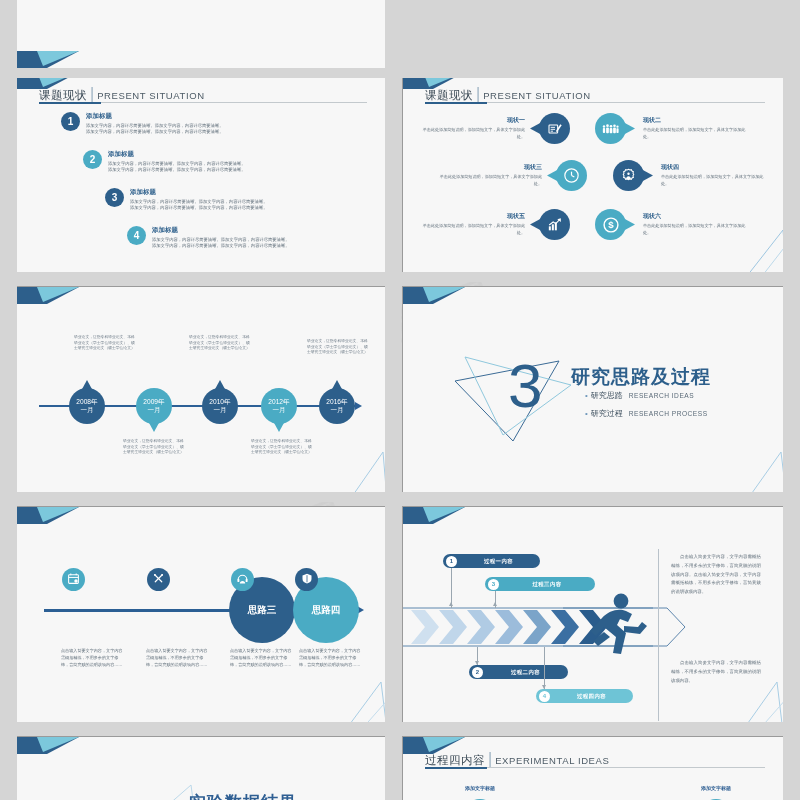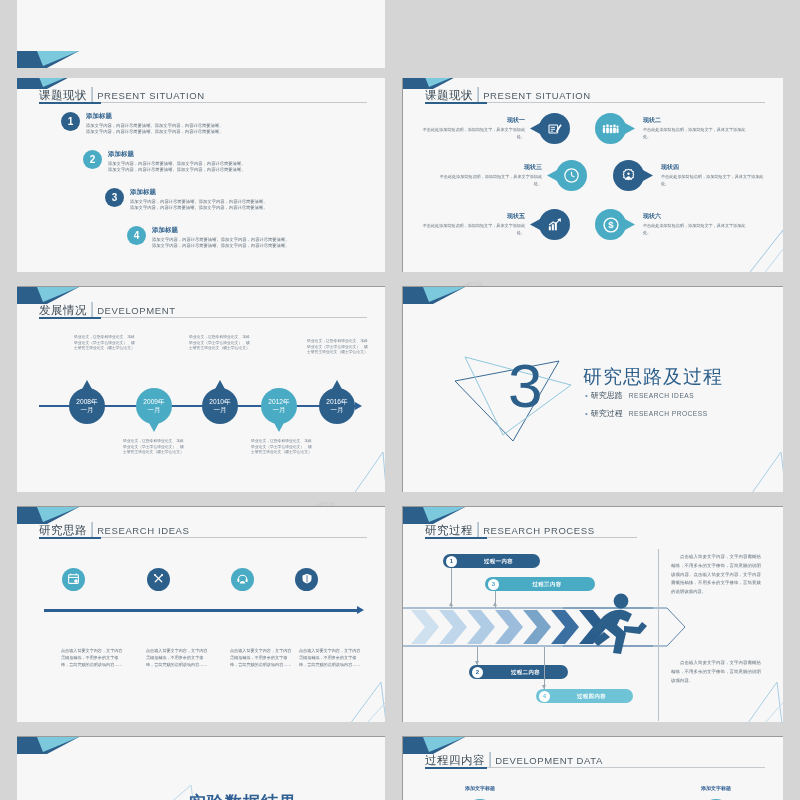--- a/index.html
+++ b/index.html
@@ -325,25 +325,20 @@
       <polygon points="18,50 54,4 58,52" fill="none" stroke="#9ec6e0" stroke-width="1"></polygon>
       <polygon points="30,54 58,18 60,56" fill="none" stroke="#bcd9ea" stroke-width="1"></polygon>
     </svg>
   </div>
 
   <div class="slide left" style="top:287px;height:205px;">
     <svg class="corner" viewBox="0 0 62 17">
       <polygon points="0,0 62,0 30,17 0,17" fill="#2d5f8b"></polygon>
       <polygon points="20,0 62,0 26,15" fill="#7cc8dc"></polygon>
     </svg>
-    <div class="shead">
-      <span class="cn">发展情况</span><span class="bar">|</span><span class="en">DEVELOPMENT</span>
-      <div class="rule"></div>
-      <div class="rule2"></div>
-    </div>
 
     <div class="tl-axis" style="top:118px;width:316px;"></div>
     <div class="tl-arrow" style="left:338px;top:115px;"></div>
 
     <div class="tlnode" style="left:52px;top:101px;">
       <div class="pin up" style="background:#2d5f8b"></div>
       <div class="disc" style="background:#2d5f8b">
         <b>2008年</b>
         <i>一月</i>
       </div>
@@ -395,43 +390,38 @@
     <svg class="corner" viewBox="0 0 62 17">
       <polygon points="0,0 62,0 30,17 0,17" fill="#2d5f8b"></polygon>
       <polygon points="20,0 62,0 26,15" fill="#7cc8dc"></polygon>
     </svg>
 
     <svg class="tri" style="left:48px;top:62px;width:125px;height:95px;" viewBox="0 0 125 95">
       <polygon points="4,32 108,12 62,92" fill="none" stroke="#3b6b96" stroke-width="1"></polygon>
       <polygon points="14,8 120,36 52,86" fill="none" stroke="#8fc8dd" stroke-width="1"></polygon>
     </svg>
     <div class="sec-num" style="left:105px;top:68px;">3</div>
-    <div class="sec-title" style="left:180px;top:77px;">研究思路及过程</div>
+    <div class="sec-title" style="left:168px;top:77px;font-weight:bold;">研究思路及过程</div>
     <div class="sec-li" style="left:182px;top:103px;">
       <span class="dot">•</span><span>研究思路</span><span class="en">RESEARCH IDEAS</span>
     </div>
     <div class="sec-li" style="left:182px;top:121px;">
       <span class="dot">•</span><span>研究过程</span><span class="en">RESEARCH PROCESS</span>
     </div>
 
     <svg class="tri" style="right:-8px;bottom:-14px;width:58px;height:62px;" viewBox="0 0 58 62">
       <polygon points="14,56 48,8 54,58" fill="none" stroke="#a8cde4" stroke-width="1"></polygon>
     </svg>
   </div>
 
   <div class="slide left" style="top:507px;height:215px;">
     <svg class="corner" viewBox="0 0 62 17">
       <polygon points="0,0 62,0 30,17 0,17" fill="#2d5f8b"></polygon>
       <polygon points="20,0 62,0 26,15" fill="#7cc8dc"></polygon>
     </svg>
-    <div class="shead">
-      <span class="cn">研究思路</span><span class="bar">|</span><span class="en">RESEARCH IDEAS</span>
-      <div class="rule"></div>
-      <div class="rule2"></div>
-    </div>
 
     <div class="ri-axis" style="left:27px;top:102px;width:316px;"></div>
     <div class="tl-arrow" style="left:340px;top:99px;border-left-color:#2b5f94;"></div>
 
     <div class="rismall" style="left:45px;top:61px;background:#4aabc4;">
       <span>
         <svg width="13" height="13" viewBox="0 0 24 24">
             <rect x="3" y="5" width="18" height="16" rx="1.6" fill="none" stroke="#fff" stroke-width="1.9"></rect>
             <line x1="3" y1="10" x2="21" y2="10" stroke="#fff" stroke-width="1.9"></line>
             <line x1="7" y1="2.6" x2="7" y2="6" stroke="#fff" stroke-width="1.9"></line>
@@ -447,32 +437,38 @@
         <svg width="13" height="13" viewBox="0 0 24 24" stroke="#fff" stroke-width="2.2" stroke-linecap="round" fill="none">
             <path d="M5 5 L18 18"></path>
             <path d="M19 5 L6 18"></path>
             <circle cx="5.4" cy="5.4" r="1.7" fill="#fff" stroke="none"></circle>
             <circle cx="18.6" cy="5.4" r="1.7" fill="#fff" stroke="none"></circle>
           </svg>
       </span>
     </div>
     <div class="ricap" style="left:129px;top:141px;">点击输入简要文字内容，文字内容需概括精练，不用多余的文字修饰，言简意赅的说明该项内容……</div>
 
+    <div class="ribig" style="left:212px;top:70px;background:#2d5f8b;">
+      <span>思路三</span>
+    </div>
     <div class="rismall" style="left:214px;top:61px;background:#4aabc4;">
       <span>
         <svg width="13" height="13" viewBox="0 0 24 24">
             <path d="M4 14 a8 8 0 0 1 16 0" fill="none" stroke="#fff" stroke-width="2"></path>
             <rect x="2.6" y="12.6" width="3.6" height="6" rx="1.6" fill="#fff"></rect>
             <rect x="17.8" y="12.6" width="3.6" height="6" rx="1.6" fill="#fff"></rect>
             <path d="M7 21 c0-2.6 2.2-4.4 5-4.4 s5 1.8 5 4.4z" fill="#fff"></path>
           </svg>
       </span>
     </div>
     <div class="ricap" style="left:213px;top:141px;">点击输入简要文字内容，文字内容需概括精练，不用多余的文字修饰，言简意赅的说明该项内容……</div>
 
+    <div class="ribig" style="left:276px;top:70px;background:#4aabc4;">
+      <span>思路四</span>
+    </div>
     <div class="rismall" style="left:278px;top:61px;background:#2d5f8b;">
       <span>
         <svg width="12" height="13" viewBox="0 0 24 24">
             <path d="M12 2.4 L21 6 v7 c0 5-4 7.7-9 9 -5-1.3-9-4-9-9 V6z" fill="#fff"></path>
             <path d="M12 5.4 v14.2" stroke="#2d5f8b" stroke-width="1.6"></path>
           </svg>
       </span>
     </div>
     <div class="ricap" style="left:282px;top:141px;">点击输入简要文字内容，文字内容需概括精练，不用多余的文字修饰，言简意赅的说明该项内容……</div>
 
@@ -480,25 +476,20 @@
       <polygon points="12,52 46,6 52,54" fill="none" stroke="#a8cde4" stroke-width="1"></polygon>
       <polygon points="26,54 56,20 58,58" fill="none" stroke="#c3dcec" stroke-width="1"></polygon>
     </svg>
   </div>
 
   <div class="slide right" style="top:507px;height:215px;">
     <svg class="corner" viewBox="0 0 62 17">
       <polygon points="0,0 62,0 30,17 0,17" fill="#2d5f8b"></polygon>
       <polygon points="20,0 62,0 26,15" fill="#7cc8dc"></polygon>
     </svg>
-    <div class="shead">
-      <span class="cn">研究过程</span><span class="bar">|</span><span class="en">RESEARCH PROCESS</span>
-      <div class="rule" style="right:128px"></div>
-      <div class="rule2"></div>
-    </div>
 
     <svg style="position:absolute;left:0;top:100px;width:250px;height:40px;" viewBox="0 0 250 40">
       <line x1="0" y1="1" x2="250" y2="1" stroke="#5d86ad" stroke-width="1"></line>
       <line x1="0" y1="39" x2="250" y2="39" stroke="#5d86ad" stroke-width="1"></line>
       <g>
         <polygon points="8,3 22,20 8,37 22,37 36,20 22,3" fill="#cfe0ef"></polygon>
         <polygon points="36,3 50,20 36,37 50,37 64,20 50,3" fill="#c0d6ea"></polygon>
         <polygon points="64,3 78,20 64,37 78,37 92,20 78,3" fill="#b0cbe4"></polygon>
         <polygon points="92,3 106,20 92,37 106,37 120,20 106,3" fill="#9cbcdb"></polygon>
         <polygon points="120,3 134,20 120,37 134,37 148,20 134,3" fill="#7ba4c9"></polygon>
@@ -575,21 +566,21 @@
     </svg>
     <div class="bigtitle" style="left:172px;top:54px;">实验数据结果</div>
   </div>
 
   <div class="slide right" style="top:737px;height:80px;">
     <svg class="corner" viewBox="0 0 62 17">
       <polygon points="0,0 62,0 30,17 0,17" fill="#2d5f8b"></polygon>
       <polygon points="20,0 62,0 26,15" fill="#7cc8dc"></polygon>
     </svg>
     <div class="shead">
-      <span class="cn">过程四内容</span><span class="bar">|</span><span class="en">DEVELOPMENT DATA</span>
+      <span class="cn">过程四内容</span><span class="bar">|</span><span class="en">EXPERIMENTAL IDEAS</span>
       <div class="rule"></div>
       <div class="rule2"></div>
     </div>
     <div class="halfcap" style="left:47px;top:48px;">添加文字标题</div>
     <div class="halfc" style="left:62px;top:62px;"></div>
     <div class="halfcap" style="left:283px;top:48px;">添加文字标题</div>
     <div class="halfc" style="left:298px;top:62px;"></div>
   </div>
 
   <div class="rowgap" style="top:68px;"></div>

